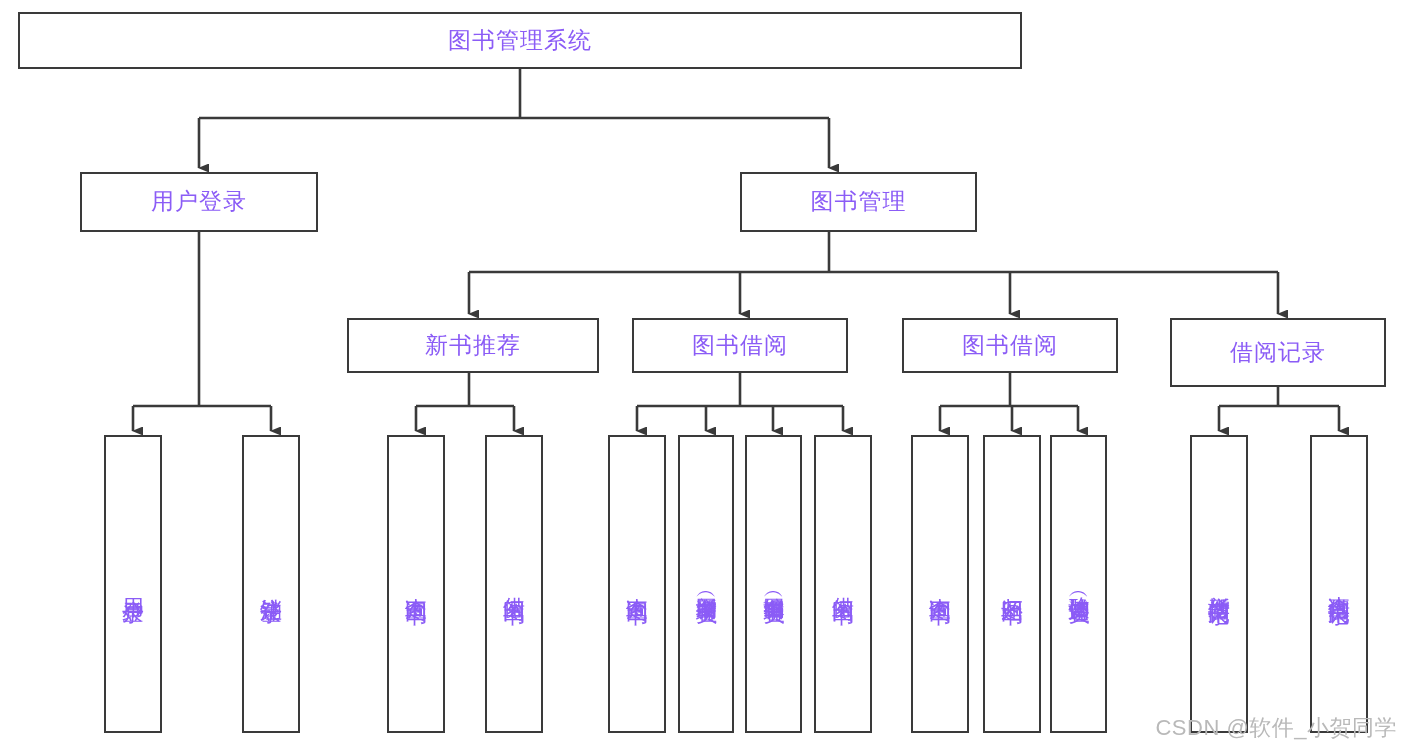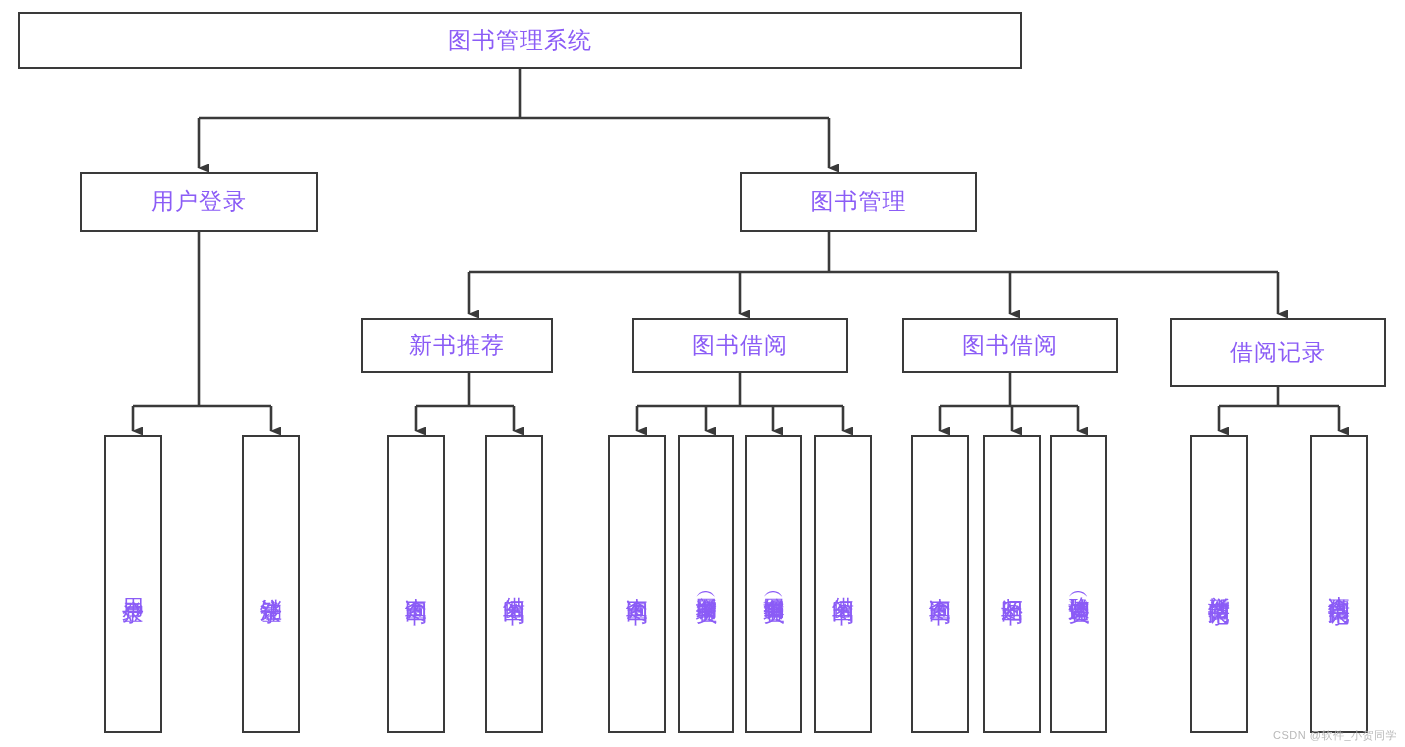--- a/index.html
+++ b/index.html
@@ -52,21 +52,21 @@
     left: 0;
     top: 0;
     width: 1405px;
     height: 747px;
     pointer-events: none;
   }
   .watermark {
     position: absolute;
     right: 8px;
     bottom: 4px;
-    font-size: 11px;
+    font-size: 22px;
     color: #b9b9b9;
     white-space: nowrap;
     letter-spacing: 0.5px;
   }
 </style>
 </head>
 <body>
 
 <div id="canvas">
 
@@ -124,21 +124,21 @@
     <span>图书管理系统</span>
   </div>
 
   <div class="node horiz" style="left: 80px; top: 172px; width: 238px; height: 60px;">
     <span>用户登录</span>
   </div>
   <div class="node horiz" style="left: 696px; top: 172px; width: 237px; height: 60px; margin-left: 44px;">
     <span>图书管理</span>
   </div>
 
-  <div class="node horiz" style="left: 361px; top: 318px; width: 192px; height: 55px;">
+  <div class="node horiz" style="left: 347px; top: 318px; width: 252px; height: 55px;">
     <span>新书推荐</span>
   </div>
   <div class="node horiz" style="left: 632px; top: 318px; width: 216px; height: 55px;">
     <span>图书借阅</span>
   </div>
   <div class="node horiz" style="left: 902px; top: 318px; width: 216px; height: 55px;">
     <span>图书借阅</span>
   </div>
   <div class="node horiz" style="left: 1170px; top: 318px; width: 216px; height: 69px;">
     <span>借阅记录</span>

